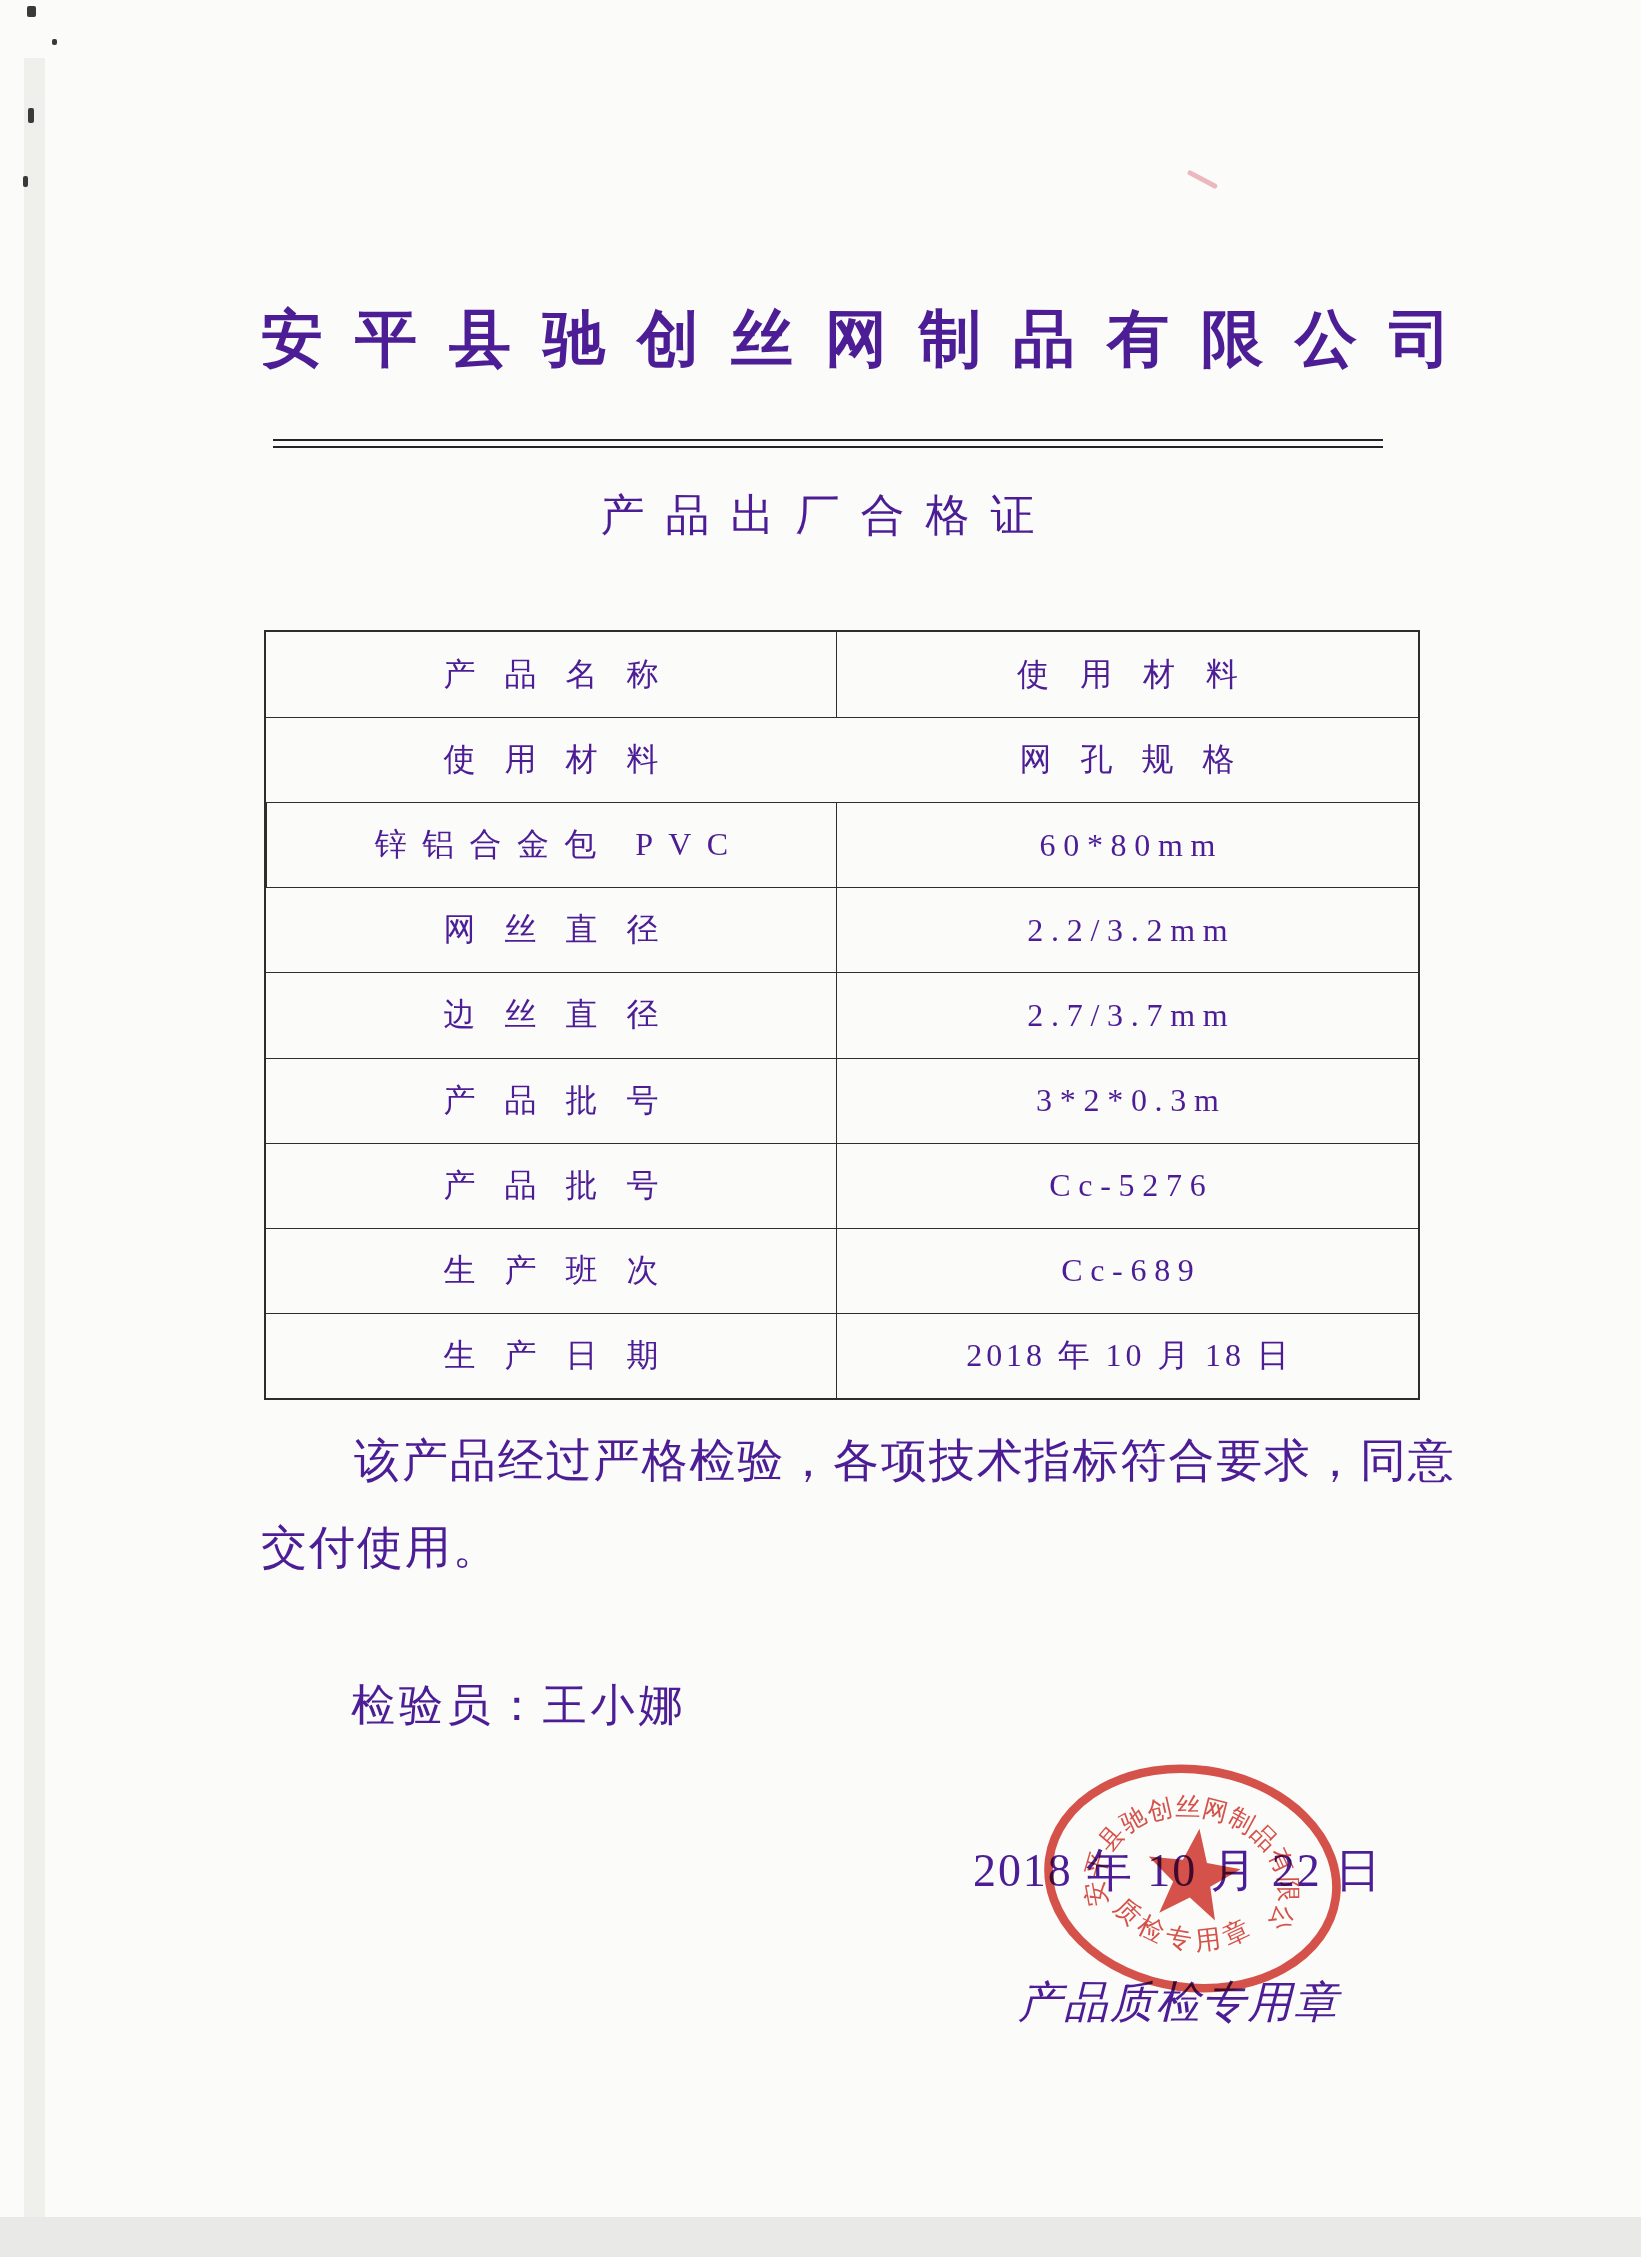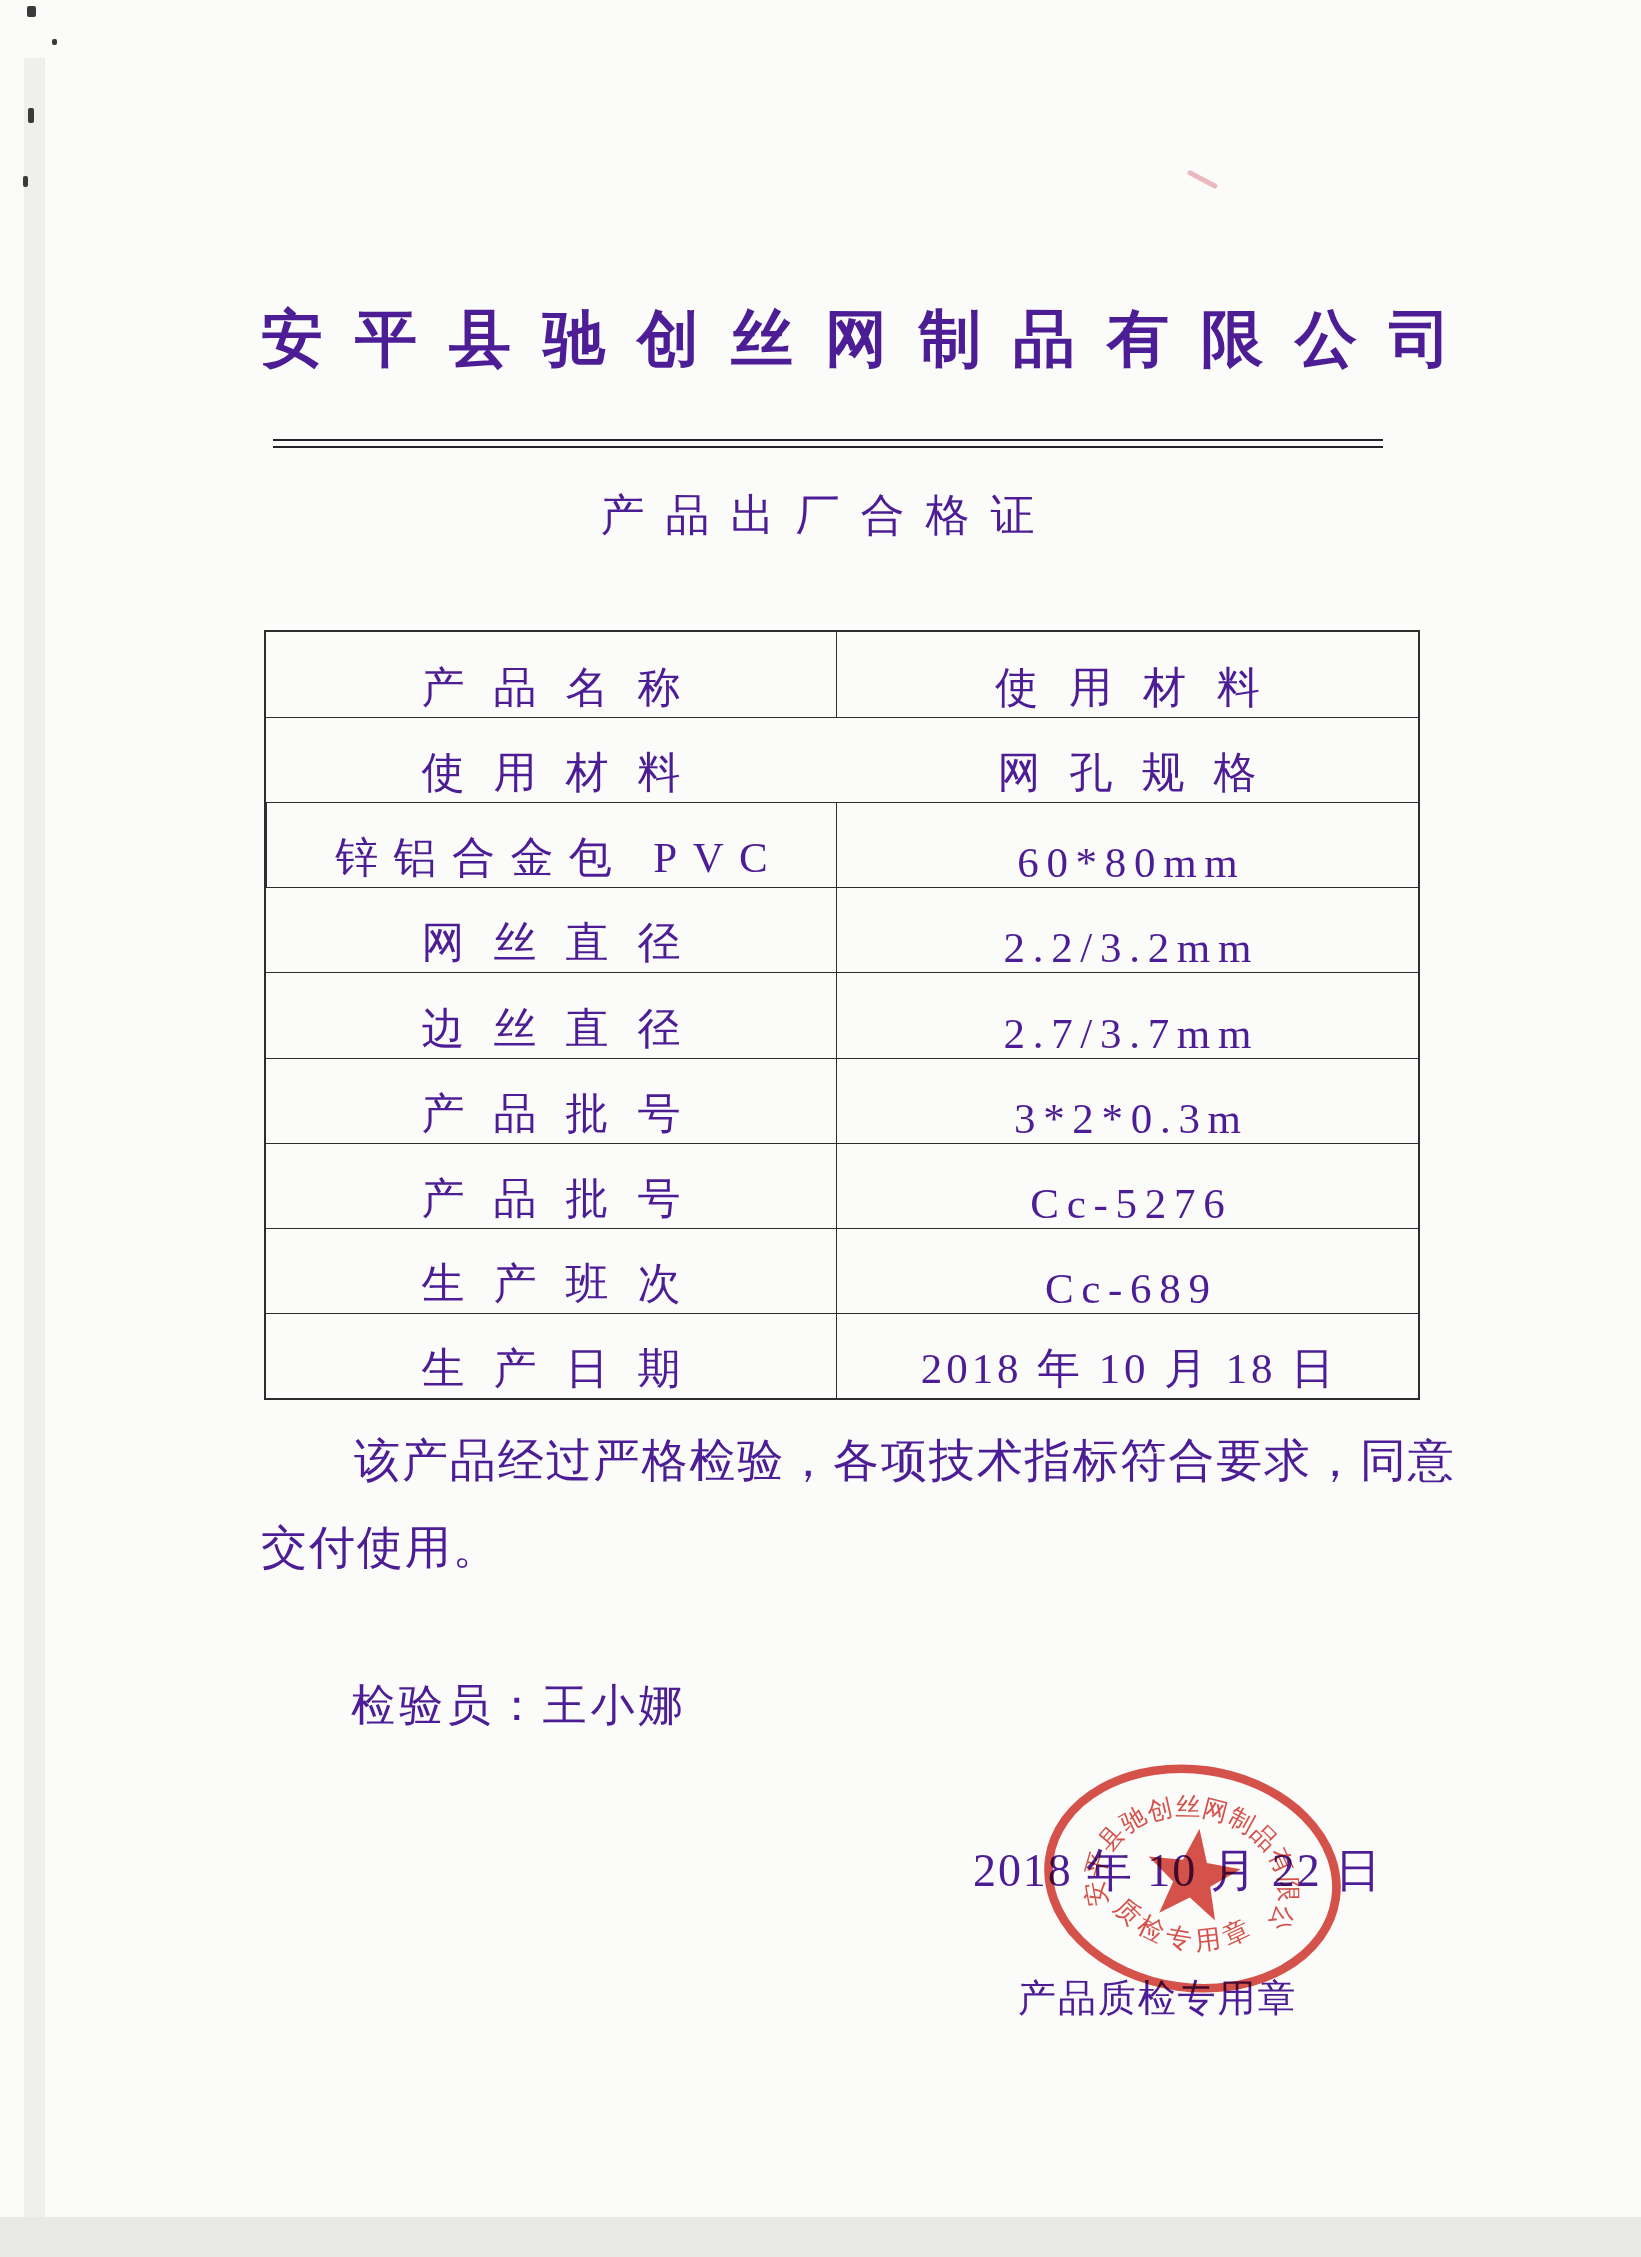--- a/index.html
+++ b/index.html
@@ -37,22 +37,22 @@
   }
   .doc-title span{margin-right:-21px;margin-top:42px;}
 
   
   .cert-table{
     position:absolute;left:264px;top:630px;width:1156px;height:770px;
     border:2.9px solid #2d2d2d;box-sizing:border-box;
     display:grid;grid-template-columns:570px 1fr;grid-template-rows:repeat(9,1fr);
   }
   .cell{
-    display:flex;align-items:flex-end;justify-content:center;
-    font-size:43px;white-space:nowrap;box-sizing:border-box;
+    display:flex;align-items:center;justify-content:center;
+    font-size:32px;white-space:nowrap;box-sizing:border-box;
   }
   .cell.b-top{border-top:1.9px solid #2d2d2d;}
   .cell.val{border-left:1.9px solid #2d2d2d;}
   .lab span{letter-spacing:29px;margin-right:-29px;}
   .val span{letter-spacing:7.7px;margin-right:-7.7px;}
   .val.ls32 span{letter-spacing:31px;margin-right:-31px;}
   .val.ls16 span{letter-spacing:15.4px;margin-right:-15.4px;}
   .val.ls4 span{letter-spacing:3.9px;margin-right:-3.9px;}
 
   .statement{
@@ -63,21 +63,21 @@
   .inspector{
     position:absolute;left:351px;top:1676px;
     font-size:44px;letter-spacing:3.9px;white-space:nowrap;
   }
   .footer-date{
     position:absolute;left:973px;top:1840px;
     font-size:46px;letter-spacing:1.9px;white-space:nowrap;z-index:2;
   }
   .seal-caption{
     position:absolute;left:1018px;top:1973px;
-    font-size:38px;letter-spacing:1.9px;white-space:nowrap;z-index:2;
+    font-size:44px;letter-spacing:1.9px;white-space:nowrap;z-index:2;font-style:italic;
   }
   .stamp{
     position:absolute;left:1036px;top:1759px;width:313px;height:239px;
     z-index:3;mix-blend-mode:multiply;opacity:.93;
   }
 </style>
 </head>
 <body>
 
 <div class="page">

